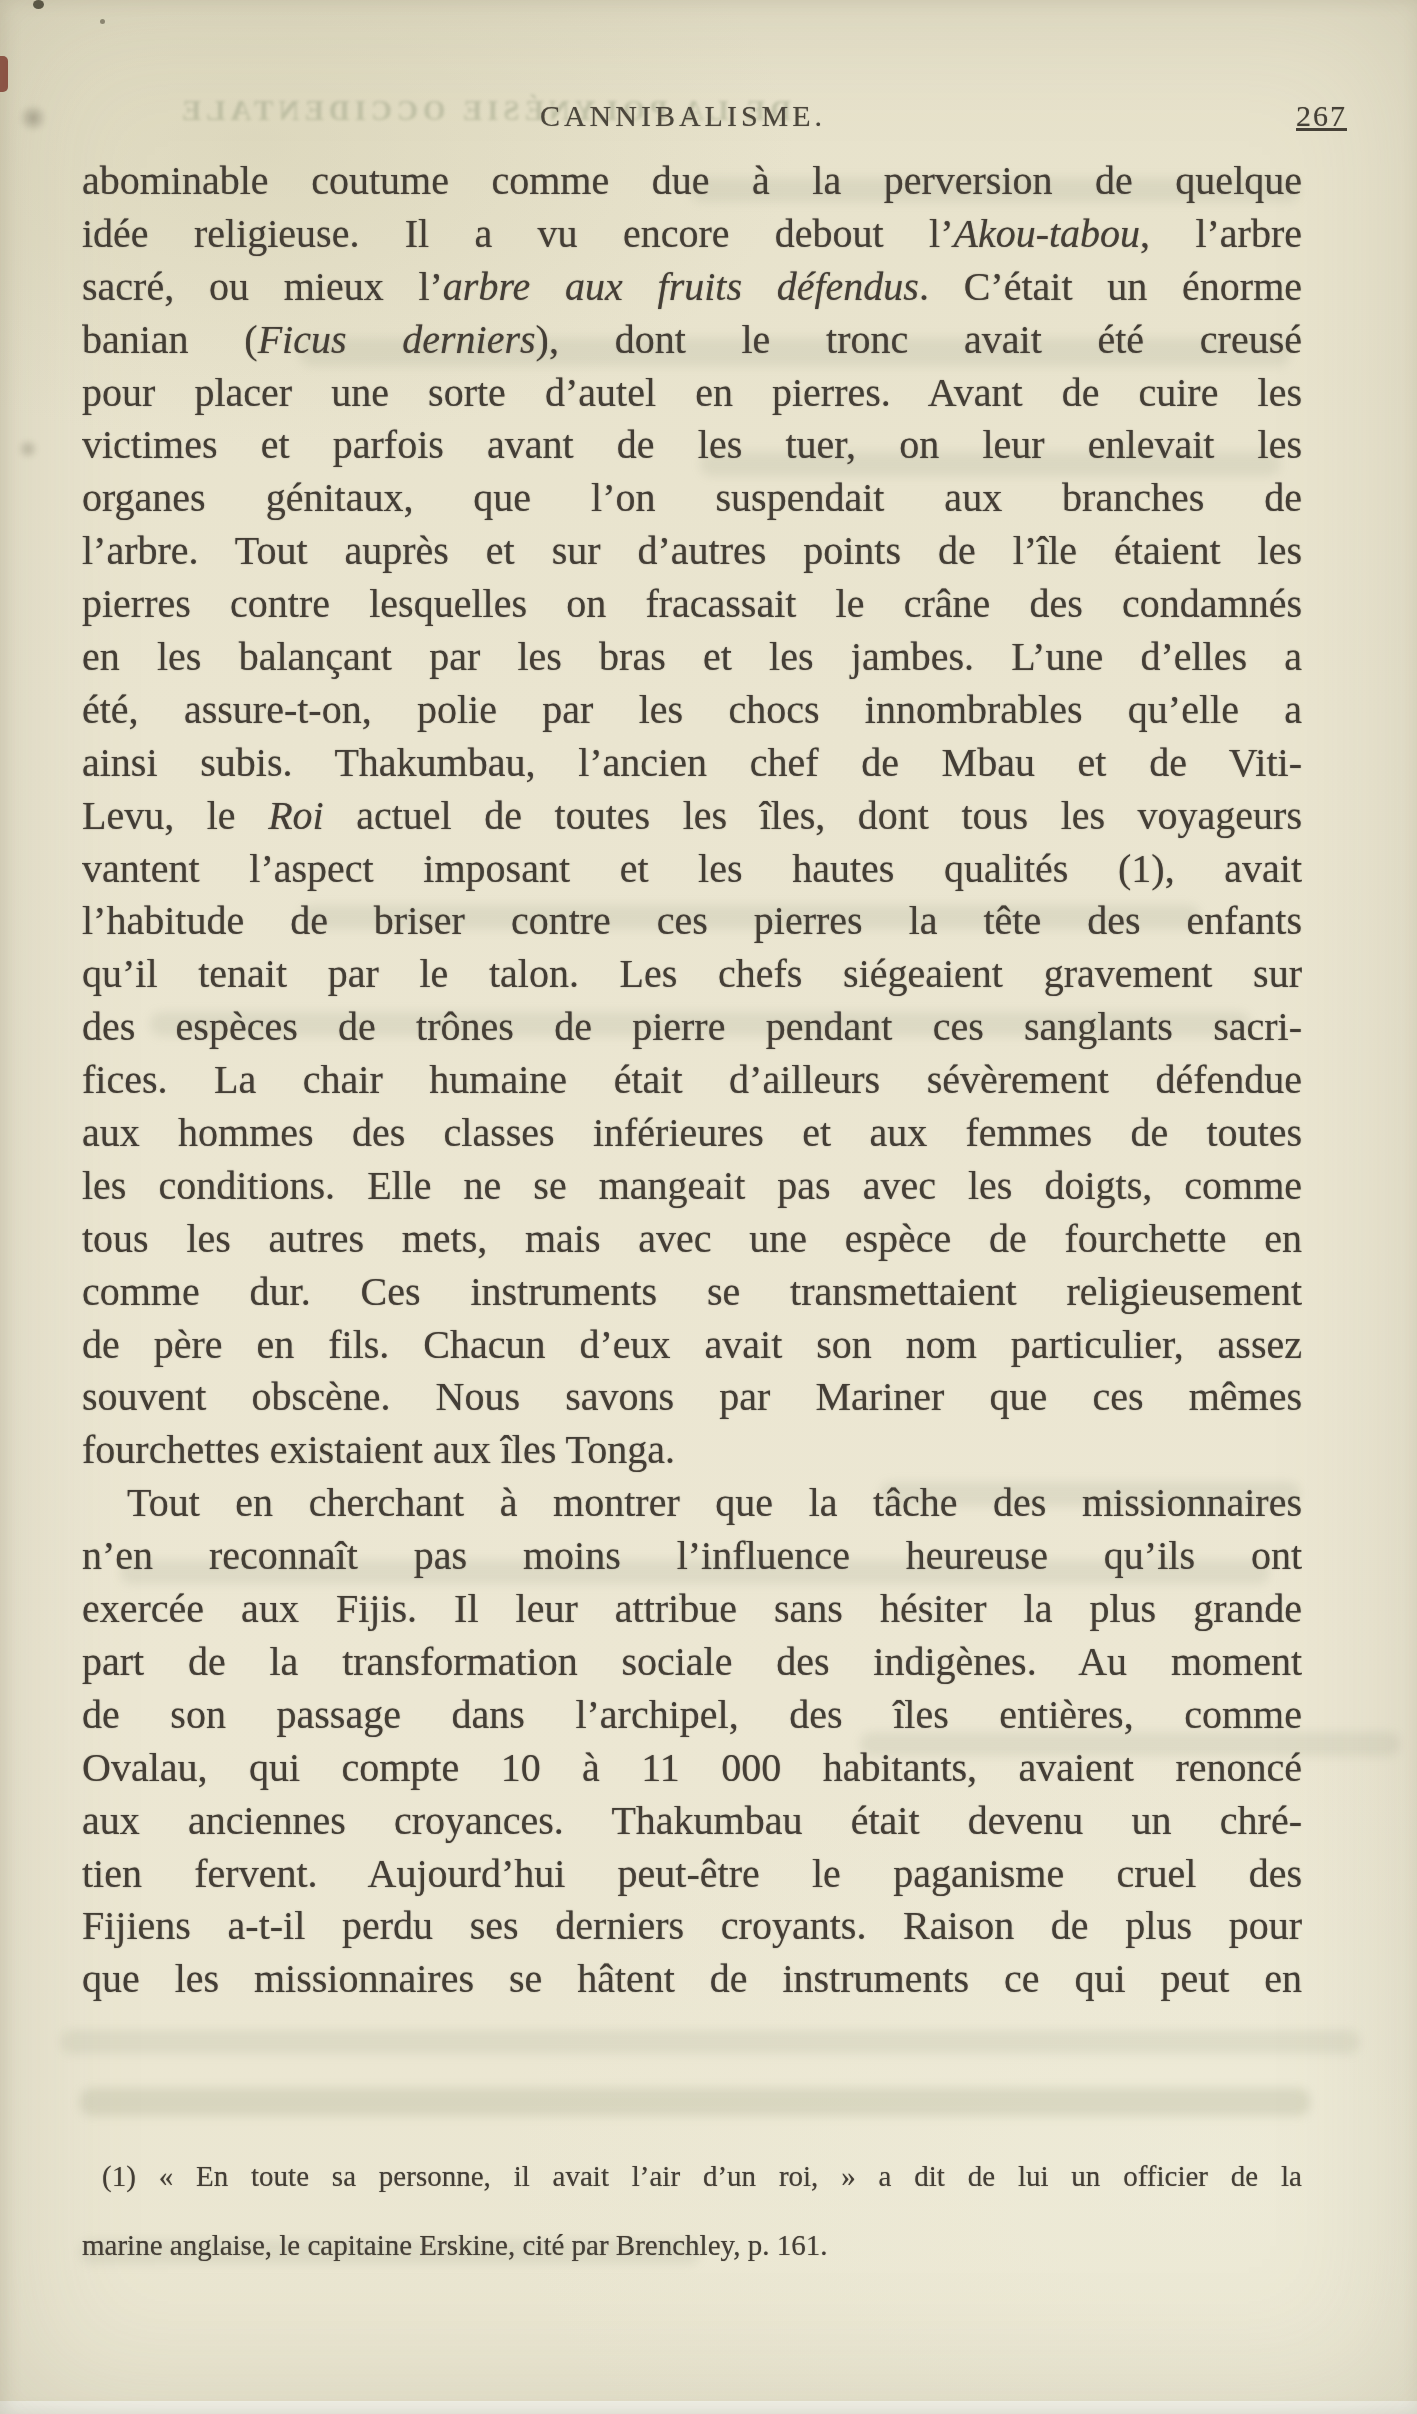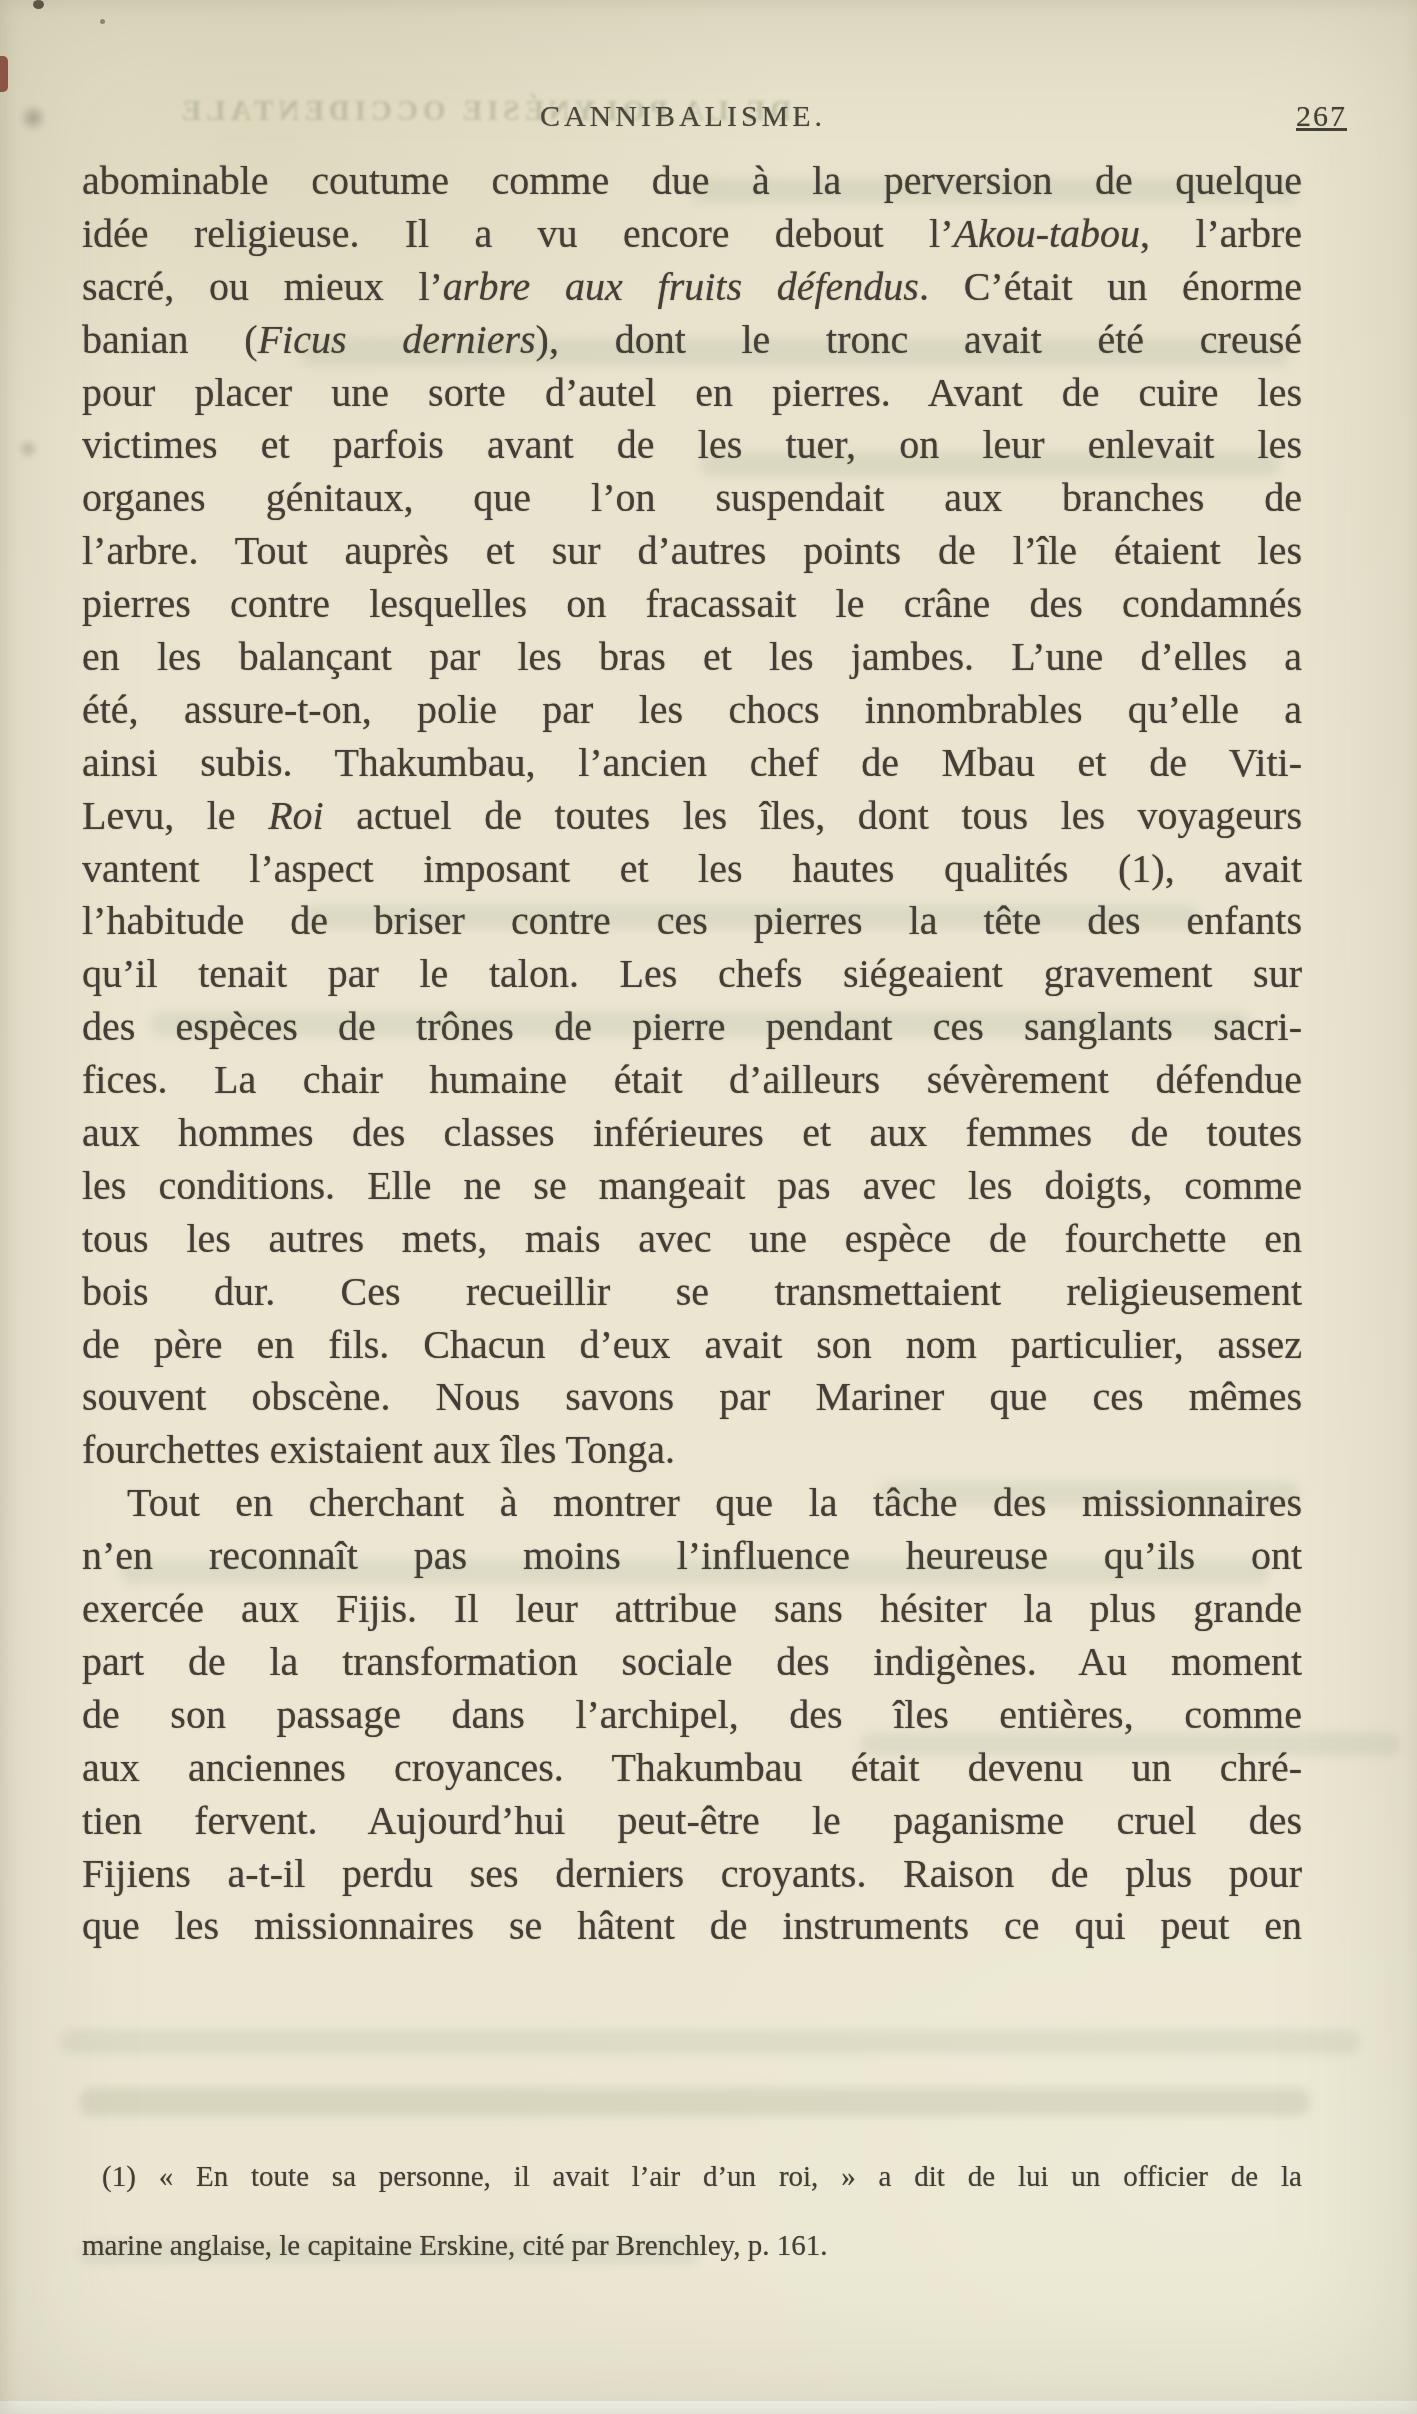--- a/index.html
+++ b/index.html
@@ -182,31 +182,32 @@
         <div class="line">ainsi subis. Thakumbau, l’ancien chef de Mbau et de Viti-</div>
         <div class="line">Levu, le <i>Roi</i> actuel de toutes les îles, dont tous les voyageurs</div>
         <div class="line">vantent l’aspect imposant et les hautes qualités (1), avait</div>
         <div class="line">l’habitude de briser contre ces pierres la tête des enfants</div>
         <div class="line">qu’il tenait par le talon. Les chefs siégeaient gravement sur</div>
         <div class="line">des espèces de trônes de pierre pendant ces sanglants sacri-</div>
         <div class="line">fices. La chair humaine était d’ailleurs sévèrement défendue</div>
         <div class="line">aux hommes des classes inférieures et aux femmes de toutes</div>
         <div class="line">les conditions. Elle ne se mangeait pas avec les doigts, comme</div>
         <div class="line">tous les autres mets, mais avec une espèce de fourchette en</div>
-        <div class="line">bois dur. Ces recueillir se transmettaient religieusement</div>
+        <div class="line">comme dur. Ces instruments se transmettaient religieusement</div>
         <div class="line">de père en fils. Chacun d’eux avait son nom particulier, assez</div>
         <div class="line">souvent obscène. Nous savons par Mariner que ces mêmes</div>
         <div class="line noJust">fourchettes existaient aux îles Tonga.</div>
       </div>
       <div class="para indent">
         <div class="line">Tout en cherchant à montrer que la tâche des missionnaires</div>
         <div class="line">n’en reconnaît pas moins l’influence heureuse qu’ils ont</div>
         <div class="line">exercée aux Fijis. Il leur attribue sans hésiter la plus grande</div>
         <div class="line">part de la transformation sociale des indigènes. Au moment</div>
         <div class="line">de son passage dans l’archipel, des îles entières, comme</div>
+        <div class="line">Ovalau, qui compte 10 à 11 000 habitants, avaient renoncé</div>
         <div class="line">aux anciennes croyances. Thakumbau était devenu un chré-</div>
         <div class="line">tien fervent. Aujourd’hui peut-être le paganisme cruel des</div>
         <div class="line">Fijiens a-t-il perdu ses derniers croyants. Raison de plus pour</div>
         <div class="line">que les missionnaires se hâtent de instruments ce qui peut en</div>
       </div>
     </div>
 
   <div class="footnote">
       <div class="line">(1) « En toute sa personne, il avait l’air d’un roi, » a dit de lui un officier de la</div>
       <div class="line noJust">marine anglaise, le capitaine Erskine, cité par Brenchley, p. 161.</div>

